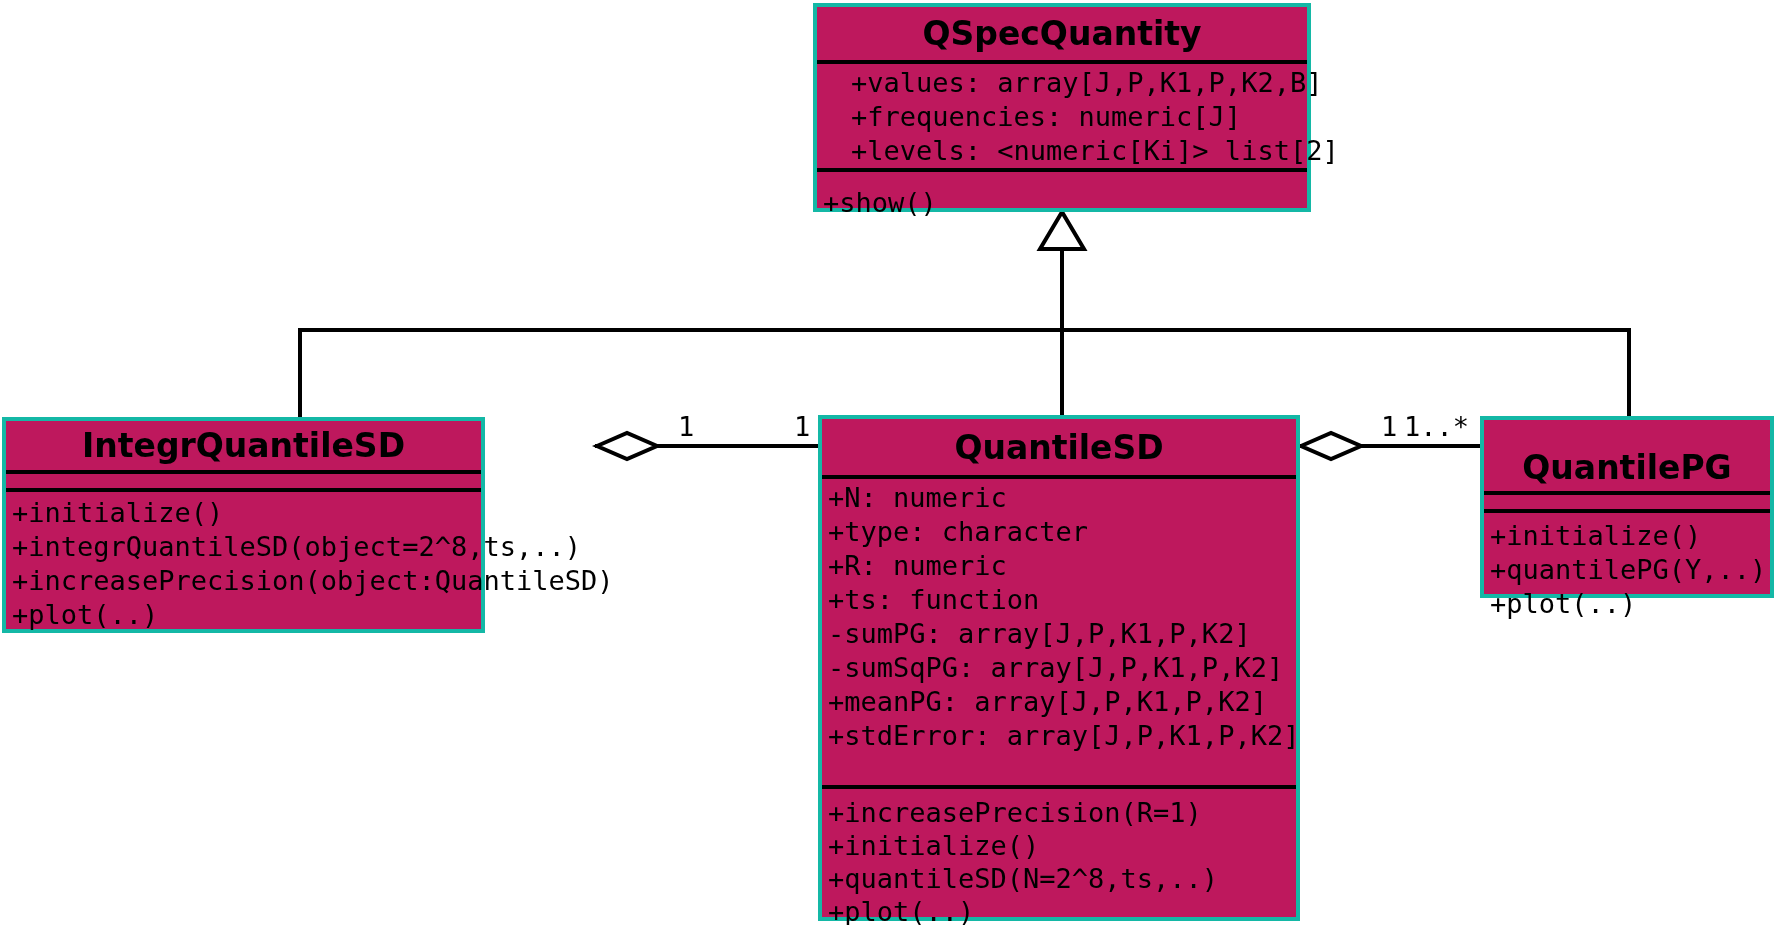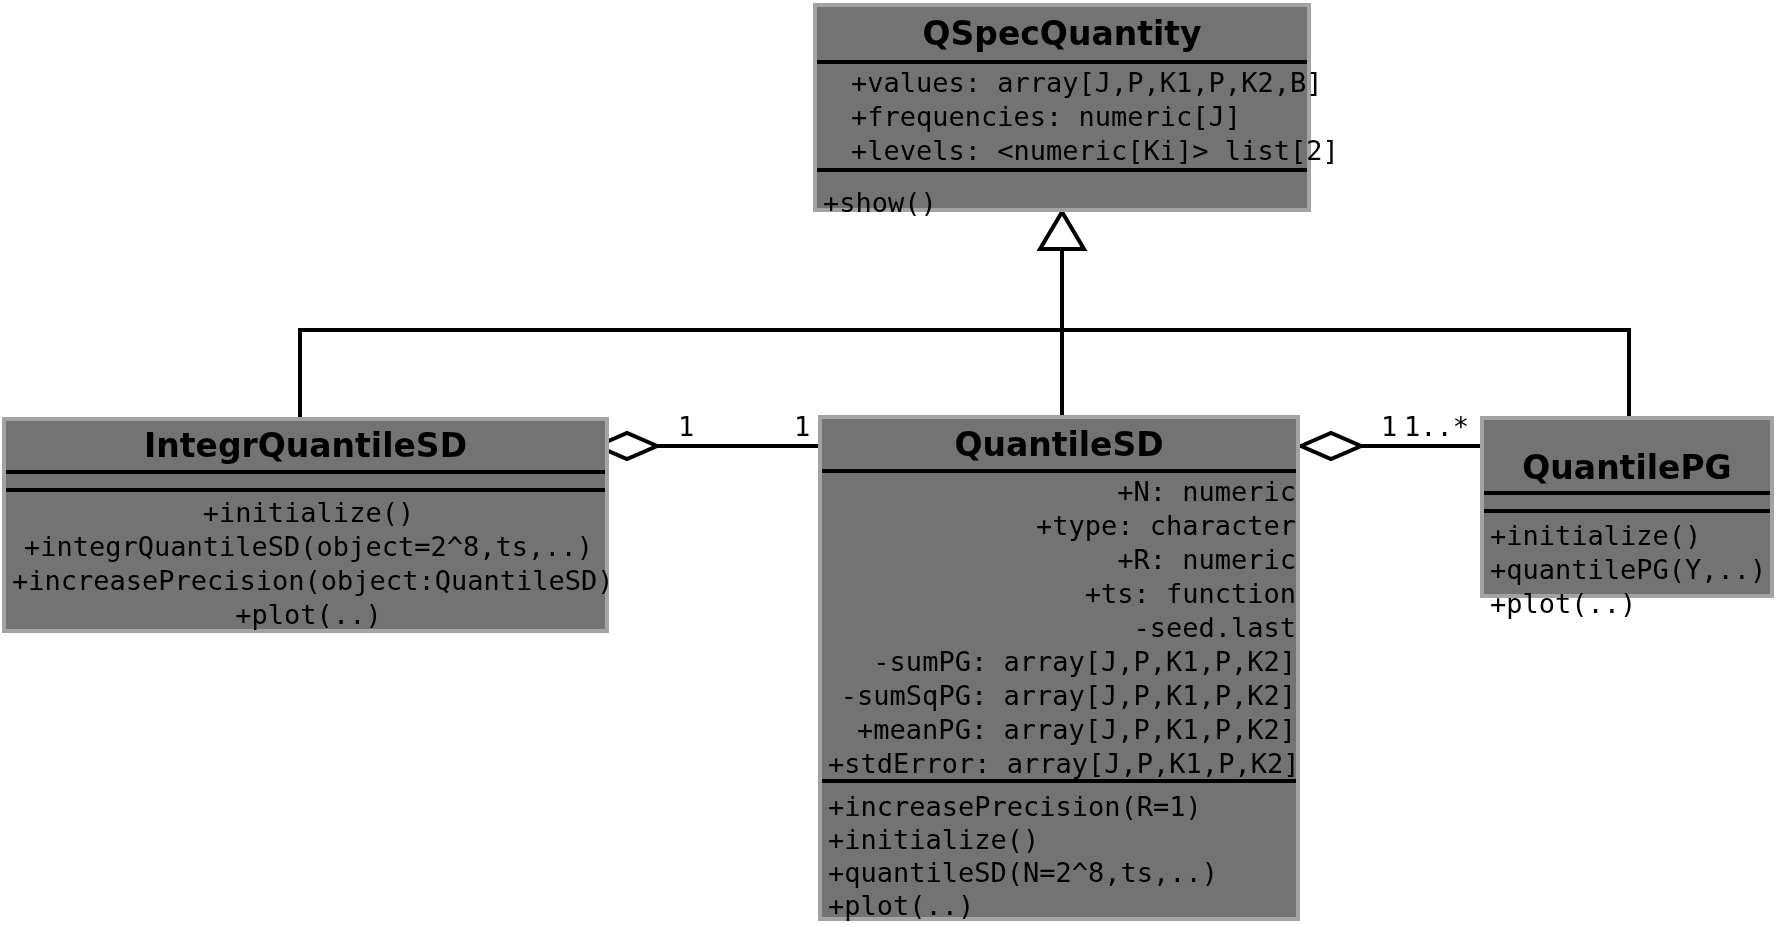--- a/index.html
+++ b/index.html
@@ -12,22 +12,22 @@
     font-family:"DejaVu Sans Mono","Liberation Mono",monospace;
     color:#000;
   }
   .connectors {
     position:absolute; left:0; top:0;
     width:1779px; height:925px;
     z-index:1;
   }
   .uml-class {
     position:absolute;
-    background:#737373;
-    border:4px solid #a3a3a3;
+    background:#be185d;
+    border:4px solid #14b8a6;
     z-index:2;
   }
   .uml-title {
     font-family:"DejaVu Sans","Liberation Sans",sans-serif;
     font-weight:bold;
     font-size:33px;
     display:flex; align-items:center; justify-content:center;
     border-bottom:4px solid #000000;
   }
   .compartment { border-bottom:4px solid #000000; }
@@ -37,28 +37,28 @@
     line-height:34px;
     white-space:pre;
     padding-left:6px;
   }
   
   .box-qspec   { left:813px; top:3px;   width:498px; height:209px; }
   .box-qspec .uml-title { height:57px; }
   .box-qspec .attrs     { height:108px; padding-top:2px;padding-left:28px; }
   .box-qspec .methods   { padding-top:14px; }
   
-  .box-integr  { left:2px;  top:417px; width:607px; height:216px;text-align:center; }
+  .box-integr  { left:2px;  top:417px; width:483px; height:216px; }
   .box-integr .uml-title { height:53px; }
   .box-integr .attrs     { height:18px; }
   .box-integr .methods   { padding-top:4px; }
   
   .box-qsd     { left:818px; top:415px; width:482px; height:506px; }
-  .box-qsd .uml-title { height:54px; }
-  .box-qsd .attrs     { height:310px; padding-top:2px;text-align:right; }
+  .box-qsd .uml-title { height:60px; }
+  .box-qsd .attrs     { height:310px; padding-top:2px; }
   .box-qsd .methods   { padding-top:7px; }
   .box-qsd .methods .uml-row { line-height:33px; }
   
   .box-qpg     { left:1480px; top:416px; width:294px; height:182px; }
   .box-qpg .uml-title { height:52px;margin-top:23px; }
   .box-qpg .attrs     { height:18px; }
   .box-qpg .methods   { padding-top:6px; }
   .mult {
     position:absolute;
     z-index:3;
@@ -115,21 +115,20 @@
     </div>
   </div>
 
   <div class="uml-class box-qsd">
     <div class="uml-title">QuantileSD</div>
     <div class="compartment attrs">
       <div class="uml-row">+N: numeric</div>
       <div class="uml-row">+type: character</div>
       <div class="uml-row">+R: numeric</div>
       <div class="uml-row">+ts: function</div>
-      <div class="uml-row">-seed.last</div>
       <div class="uml-row">-sumPG: array[J,P,K1,P,K2]</div>
       <div class="uml-row">-sumSqPG: array[J,P,K1,P,K2]</div>
       <div class="uml-row">+meanPG: array[J,P,K1,P,K2]</div>
       <div class="uml-row">+stdError: array[J,P,K1,P,K2]</div>
     </div>
     <div class="compartment last methods">
       <div class="uml-row">+increasePrecision(R=1)</div>
       <div class="uml-row">+initialize()</div>
       <div class="uml-row">+quantileSD(N=2^8,ts,..)</div>
       <div class="uml-row">+plot(..)</div>

